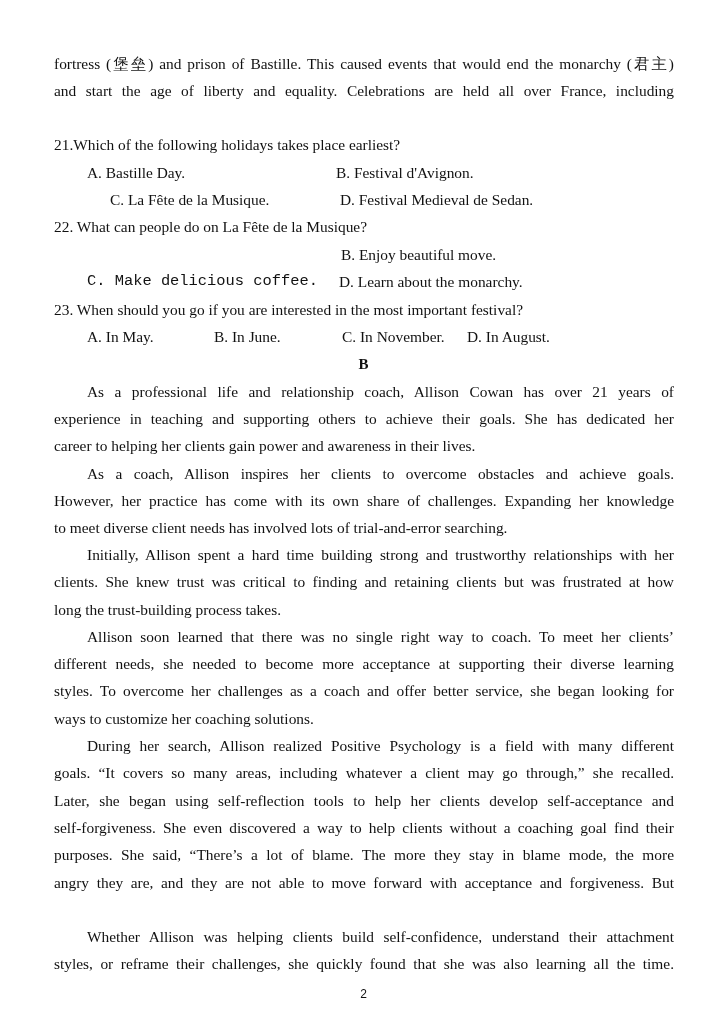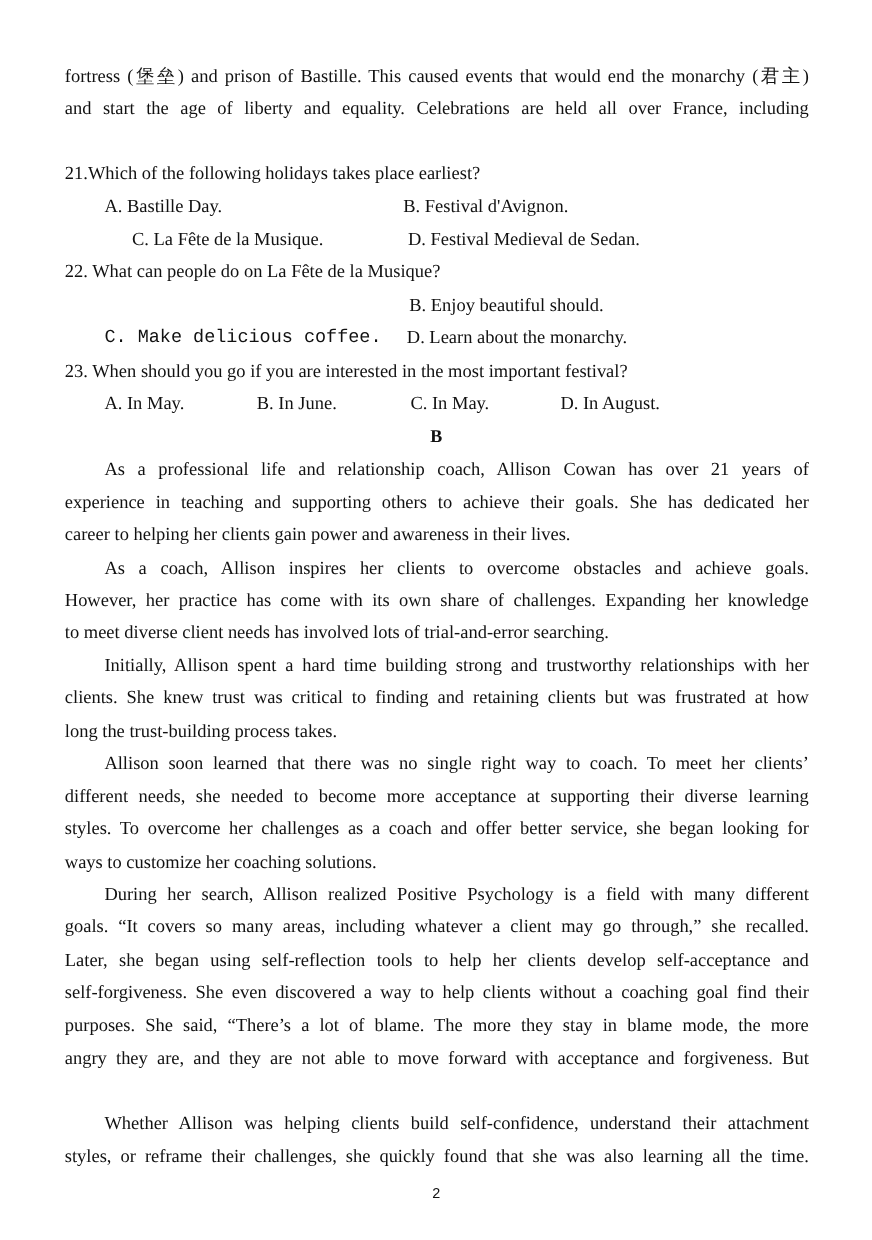--- a/index.html
+++ b/index.html
@@ -26,28 +26,28 @@
   <div class="line just" style="top:50px;">fortress (堡垒) and prison of Bastille. This caused events that would end the monarchy (君主)</div>
   <div class="line just" style="top:77px;">and start the age of liberty and equality. Celebrations are held all over France, including</div>
 
   <div class="line" style="top:131px;">21.Which of the following holidays takes place earliest?</div>
   <div class="opt" style="top:159px; left:87px;">A. Bastille Day.</div>
   <div class="opt" style="top:159px; left:336px;">B. Festival d'Avignon.</div>
   <div class="opt" style="top:186px; left:87px;margin-left:23px;">C. La Fête de la Musique.</div>
   <div class="opt" style="top:186px; left:340px;">D. Festival Medieval de Sedan.</div>
 
   <div class="line" style="top:213px;">22. What can people do on La Fête de la Musique?</div>
-  <div class="opt" style="top:241px; left:341px;">B. Enjoy beautiful should.</div>
+  <div class="opt" style="top:241px; left:341px;">B. Enjoy beautiful move.</div>
   <div class="opt" style="top:268px; left:87px;font-family:Liberation Mono, monospace;">C. Make delicious coffee.</div>
   <div class="opt" style="top:268px; left:339px;">D. Learn about the monarchy.</div>
 
   <div class="line" style="top:296px;">23. When should you go if you are interested in the most important festival?</div>
   <div class="opt" style="top:323px; left:87px;">A. In May.</div>
   <div class="opt" style="top:323px; left:214px;">B. In June.</div>
-  <div class="opt" style="top:323px; left:342px;">C. In May.</div>
+  <div class="opt" style="top:323px; left:342px;">C. In November.</div>
   <div class="opt" style="top:323px; left:467px;">D. In August.</div>
 
   <div class="heading-b" style="top:356px;">B</div>
 
   <div class="line just" style="top:378px; left:87px; width:587px;">As a professional life and relationship coach, Allison Cowan has over 21 years of</div>
   <div class="line just" style="top:405px;">experience in teaching and supporting others to achieve their goals. She has dedicated her</div>
   <div class="line" style="top:432px;">career to helping her clients gain power and awareness in their lives.</div>
 
   <div class="line just" style="top:460px; left:87px; width:587px;">As a coach, Allison inspires her clients to overcome obstacles and achieve goals.</div>
   <div class="line just" style="top:487px;">However, her practice has come with its own share of challenges. Expanding her knowledge</div>

